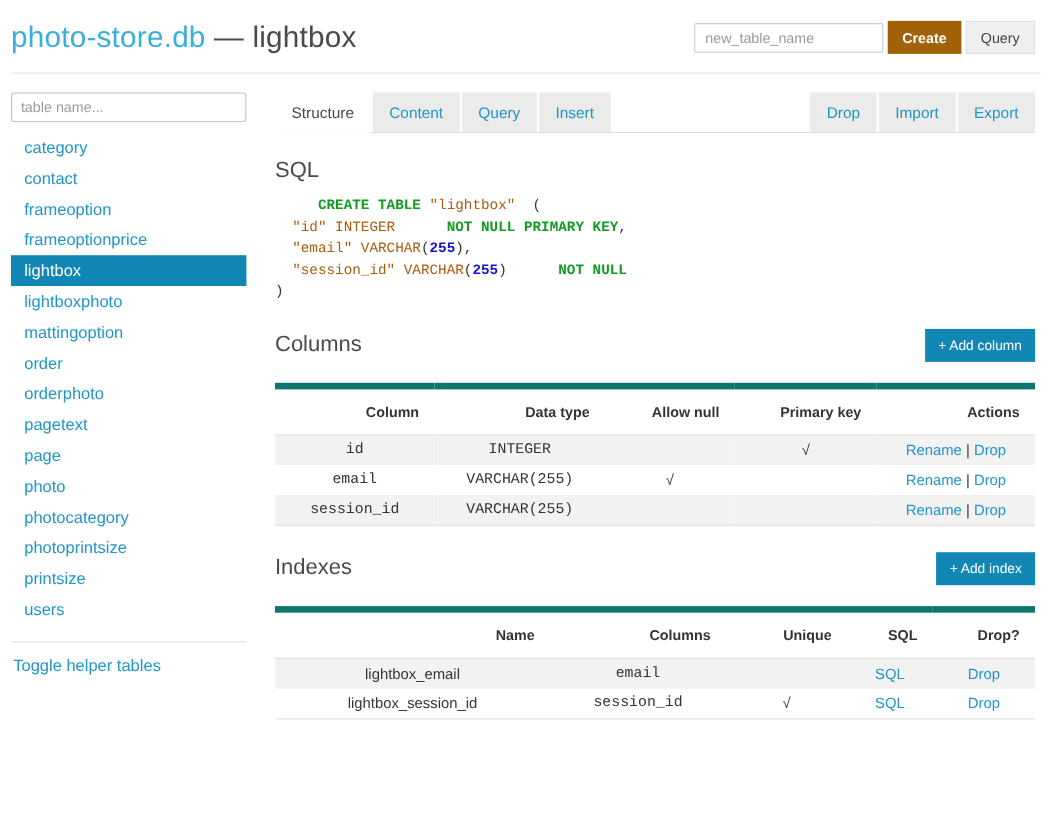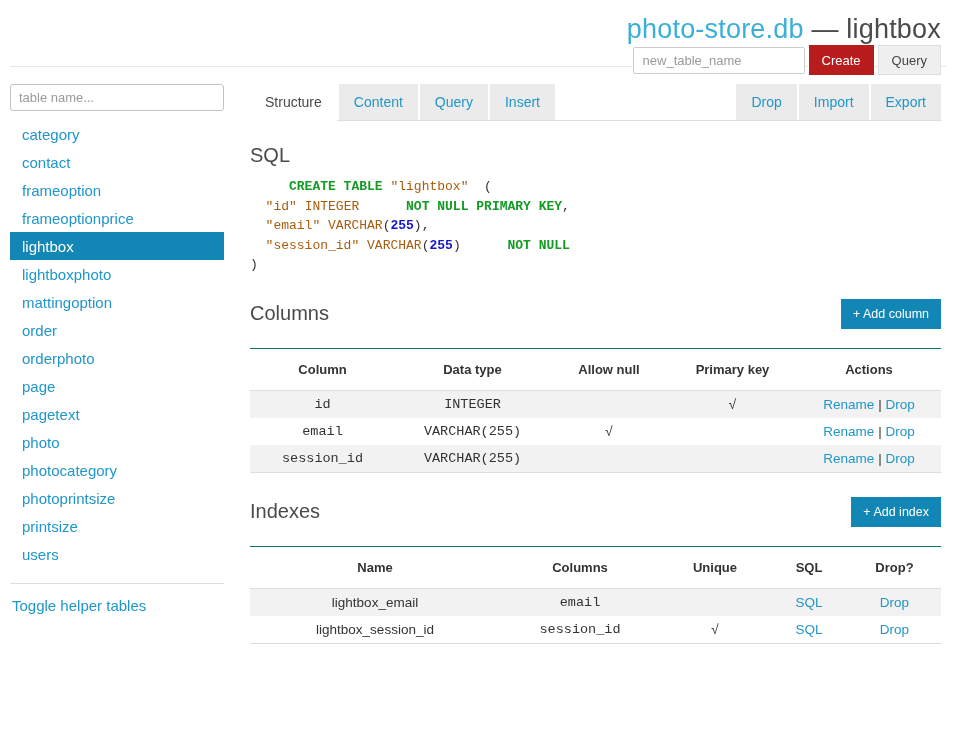--- a/index.html
+++ b/index.html
@@ -5,34 +5,34 @@
   * { box-sizing: border-box; }
   html, body { margin:0; padding:0; }
   body {
     width: 956px; height: 739px; overflow: hidden;
     background: #fff; color: #333;
     font-family: "Liberation Sans", sans-serif;
   }
   a { text-decoration: none; cursor: pointer; }
 
   
-  .topbar { display:flex; align-items:flex-end; justify-content:space-between;
-            padding: 14px 15px 12px 10px; height: 66px; flex-direction: column; }
+  .topbar { display:flex; align-items:center; justify-content:space-between;
+            padding: 14px 15px 12px 10px; height: 66px; }
   .page-title { font-size: 27px; font-weight: 300; color:#4a4a4a; letter-spacing:.2px; }
   .page-title a { color:#3aafd9; }
   .top-controls { display:flex; align-items:center; }
   .top-controls input {
     width: 172px; height: 27px; border:1px solid #ccc; border-radius:2px;
     padding: 0 9px; font-size:13px; color:#555; outline:none;
     font-family:"Liberation Sans", sans-serif;
   }
   .top-controls input::placeholder { color:#9a9a9a; }
   .btn { display:inline-block; border:none; font-size:13px; height:30px;
          padding:0 13px; cursor:pointer; font-family:"Liberation Sans", sans-serif; }
-  .btn-primary { background:#b91c1c; color:#fff; margin-left:4px; }
+  .btn-primary { background:#a16207; color:#fff; margin-left:4px;font-weight:bold; }
   .btn-default { background:#efefef; color:#444; border:1px solid #e0e0e0; margin-left:4px; }
   .top-rule { border:none; border-top:1px solid #e7e7e7; margin:0 10px; }
 
   
   .layout { display:flex; align-items:flex-start; padding: 17px 15px 0 10px; }
 
   
   .sidebar { width: 214px; flex-shrink:0; margin-right: 26px; }
   .sidebar .filter {
     width: 100%; height: 27px; border:1px solid #c2c2c2; border-radius:3px;
@@ -66,22 +66,22 @@
   .tok-str { color:#a85d0d; }
   .tok-num { color:#1414cc; font-weight:bold; }
   .tok-pl  { color:#333; }
 
   .sec-head-row { display:flex; justify-content:space-between; align-items:center; margin-top:24px; }
   .add-btn { background:#1287b5; color:#fff; border:none; font-size:12.5px;
              padding:8px 12px; cursor:pointer; font-family:"Liberation Sans", sans-serif; }
 
   table.data { width:100%; border-collapse:collapse; margin-top:19px; table-layout:fixed;
                border-bottom:1px solid #ddd; }
-  table.data th { text-align:center; font-size:13px; font-weight:bold; color:#333;
-                  padding: 13px 14px; border-top:1px solid #0f766e; border-bottom:1px solid #ddd; }
+  table.data th { text-align:right; font-size:13px; font-weight:bold; color:#333;
+                  padding: 13px 14px; border-top:6px solid #0f766e; border-bottom:1px solid #ddd; }
   table.data td { padding: 6px 14px; font-size:13.5px; color:#333; overflow:hidden;text-align:center; }
   tr.stripe td { background:#f2f2f2; }
   td.code, .mono { font-family:"Liberation Mono","DejaVu Sans Mono",monospace;
                    font-size:12.5px; color:#e8418c; }
   td.check { font-size:13px; color:#333; }
   td .tlink { color:#2196c9; font-size:13.5px;margin-top:31px; }
   .sep { color:#333; }
 </style>
 </head>
 <body>
@@ -126,24 +126,24 @@
         <li>
           <a>mattingoption</a>
         </li>
         <li>
           <a>order</a>
         </li>
         <li>
           <a>orderphoto</a>
         </li>
         <li>
+          <a>pagetext</a>
+        </li>
+        <li>
           <a>page</a>
-        </li>
-        <li>
-          <a>pagetext</a>
         </li>
         <li>
           <a>photo</a>
         </li>
         <li>
           <a>photocategory</a>
         </li>
         <li>
           <a>photoprintsize</a>
         </li>

